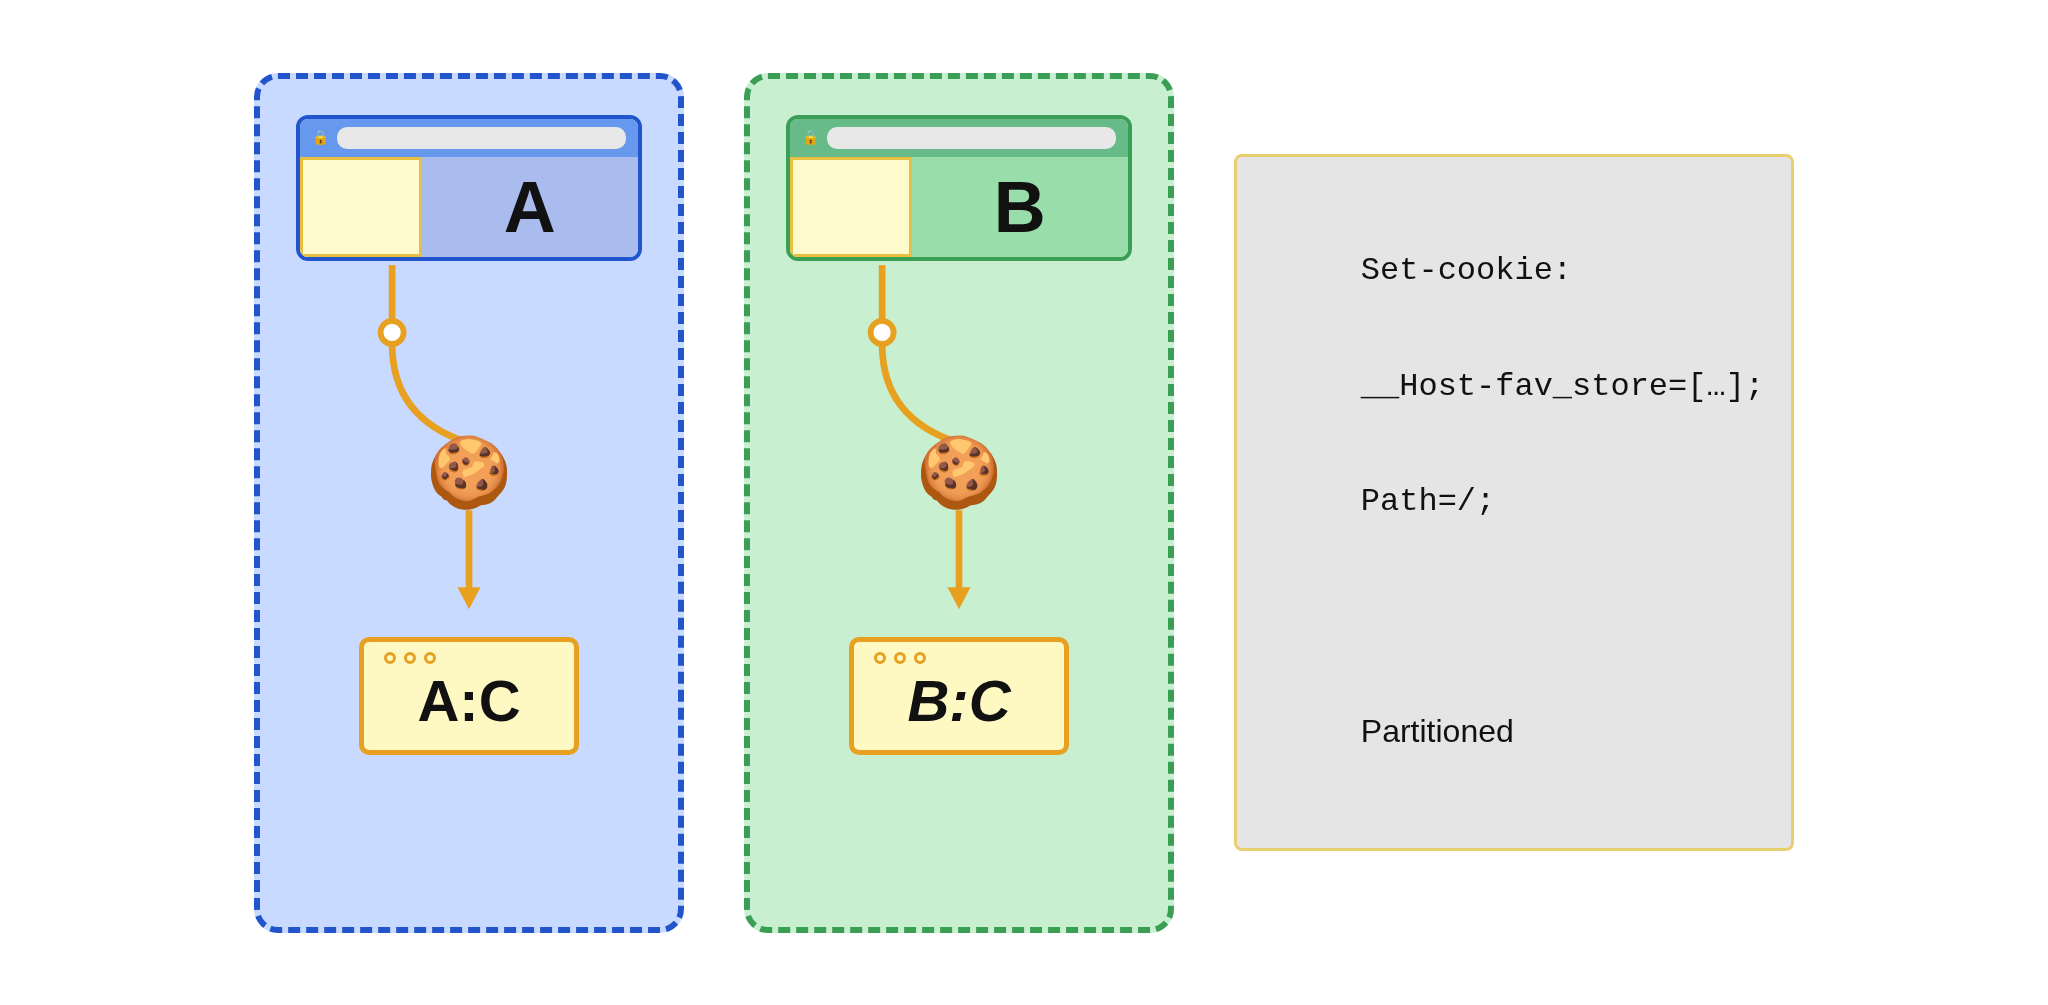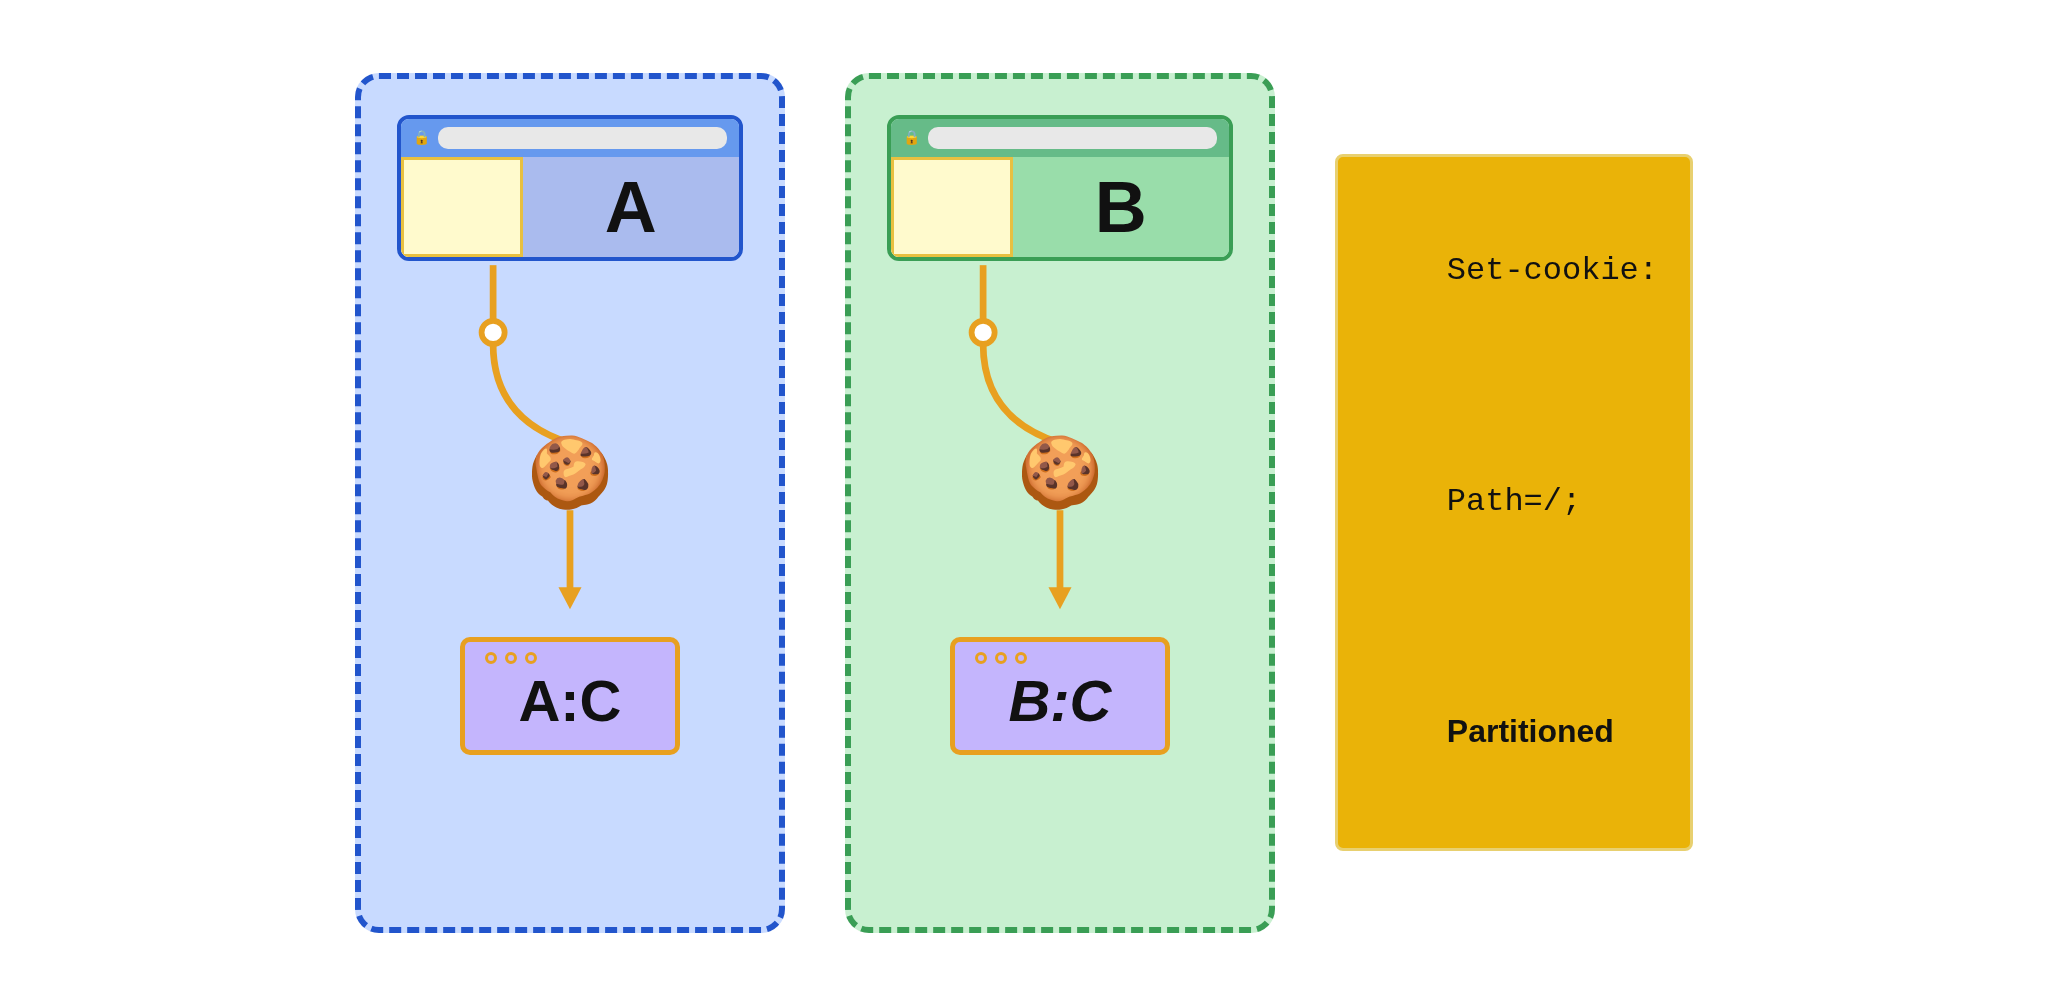--- a/index.html
+++ b/index.html
@@ -122,21 +122,21 @@
       font-family: 'Arial Black', Arial, sans-serif;
       font-size: 72px;
       font-weight: 900;
       color: #111;
     }
 
     
     .storage-box {
       border: 5px solid #e8a020;
       border-radius: 10px;
-      background: #c4b5fd;
+      background: #fef9c3;
       padding: 10px 20px 20px 20px;
       width: 220px;
       text-align: center;
       margin-top: 8px;
     }
 
     .storage-dots {
       display: flex;
       gap: 8px;
       margin-bottom: 8px;
@@ -152,34 +152,34 @@
     .storage-label {
       font-family: 'Arial Black', Arial, sans-serif;
       font-size: 58px;
       font-weight: 900;
       color: #111;
       line-height: 1;
     }
 
     
     .code-box {
-      background: #eab308;
+      background: #e5e5e5;
       border: 3px solid #e8d070;
       border-radius: 8px;
-      padding: 28px 32px;
+      padding: 28px 47px;
       font-family: 'Courier New', Courier, monospace;
       font-size: 32px;
       line-height: 1.8;
       color: #111;
       white-space: pre;
       max-width: 560px;
     }
 
     .code-box .partitioned-line {
-      font-weight: 700;
+      font-weight: 400;
       font-family: 'Arial Black', Arial, sans-serif;
     }
 
     
     .flow-svg {
       width: 100%;
       overflow: visible;
     }
 
     .partition-inner {
@@ -267,19 +267,19 @@
           <div class="storage-dot"></div>
           <div class="storage-dot"></div>
         </div>
         <span class="storage-label">B:C</span>
       </div>
     </div>
   </div>
 
   <div class="code-box">
     <span>Set-cookie:</span><br>
-    <br>
+    <span>__Host-fav_store=[…];</span><br>
     <span>Path=/;</span><br>
     <br>
     <span class="partitioned-line">Partitioned</span>
   </div>
 
 </div>
 
 </body></html>

